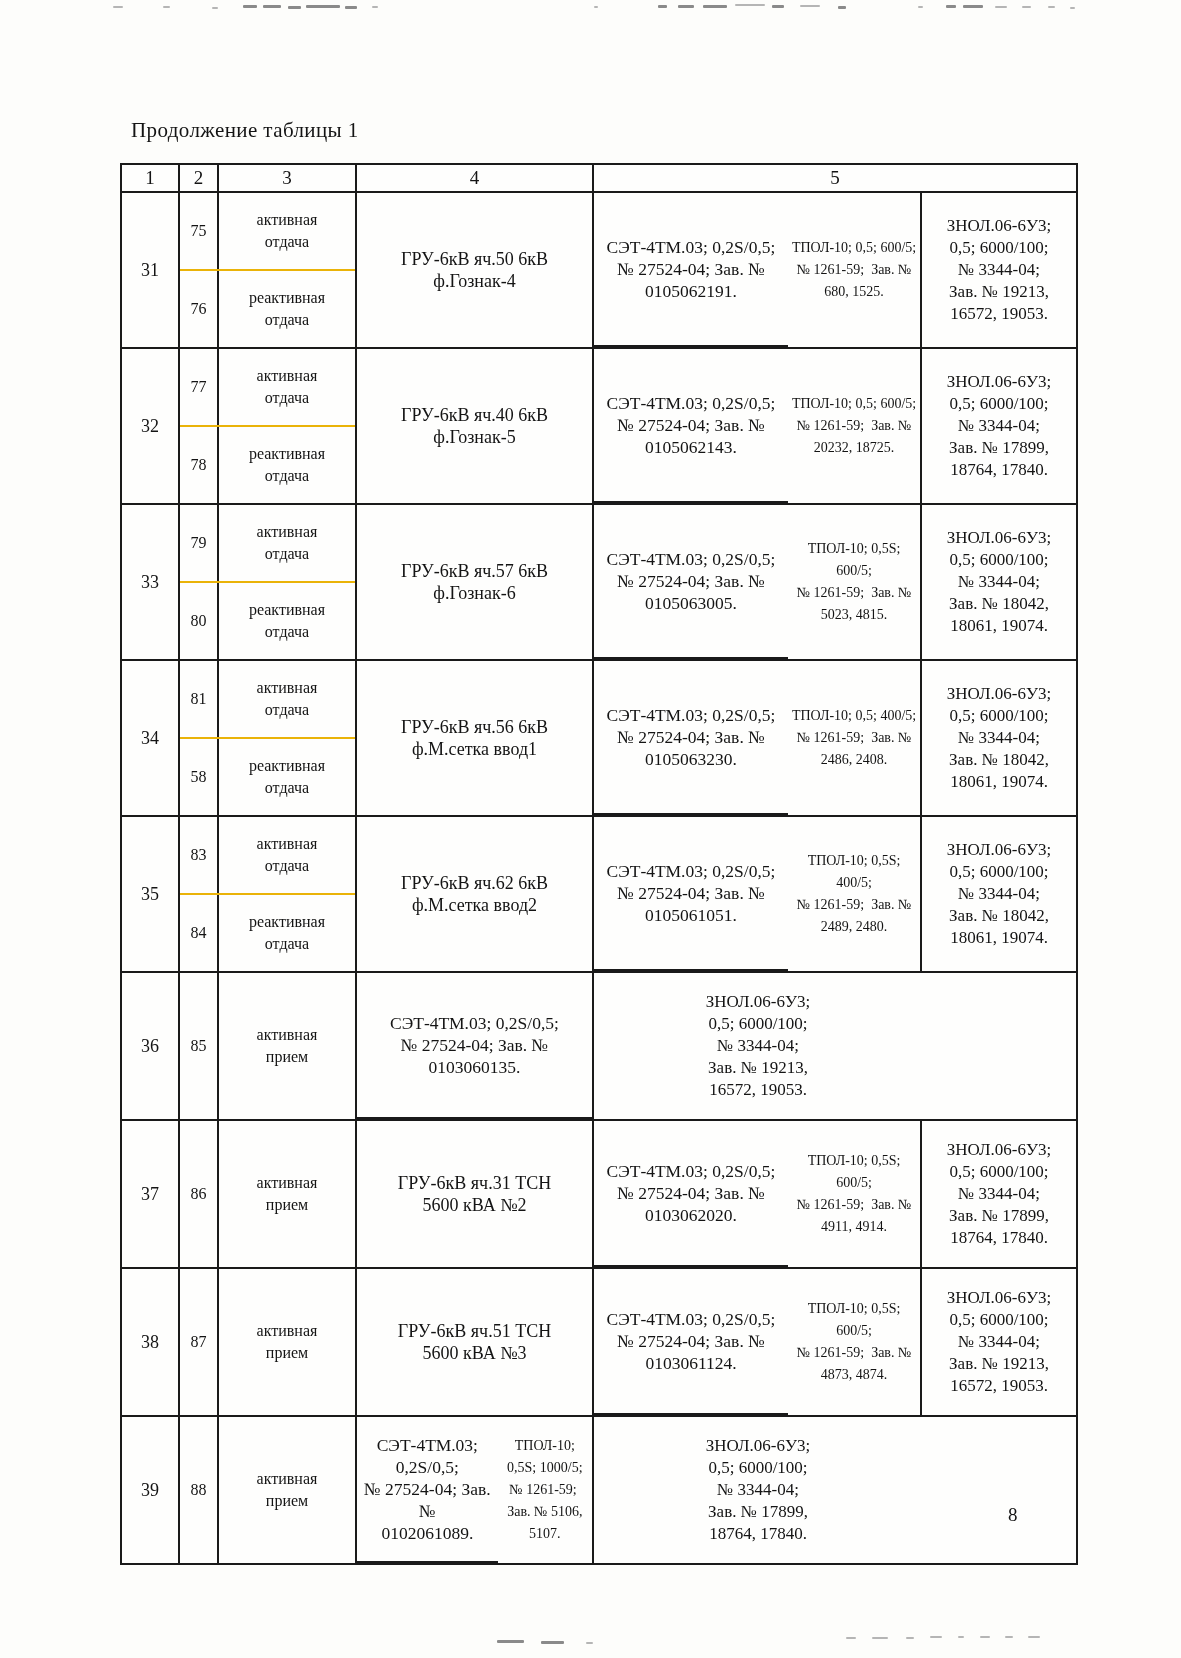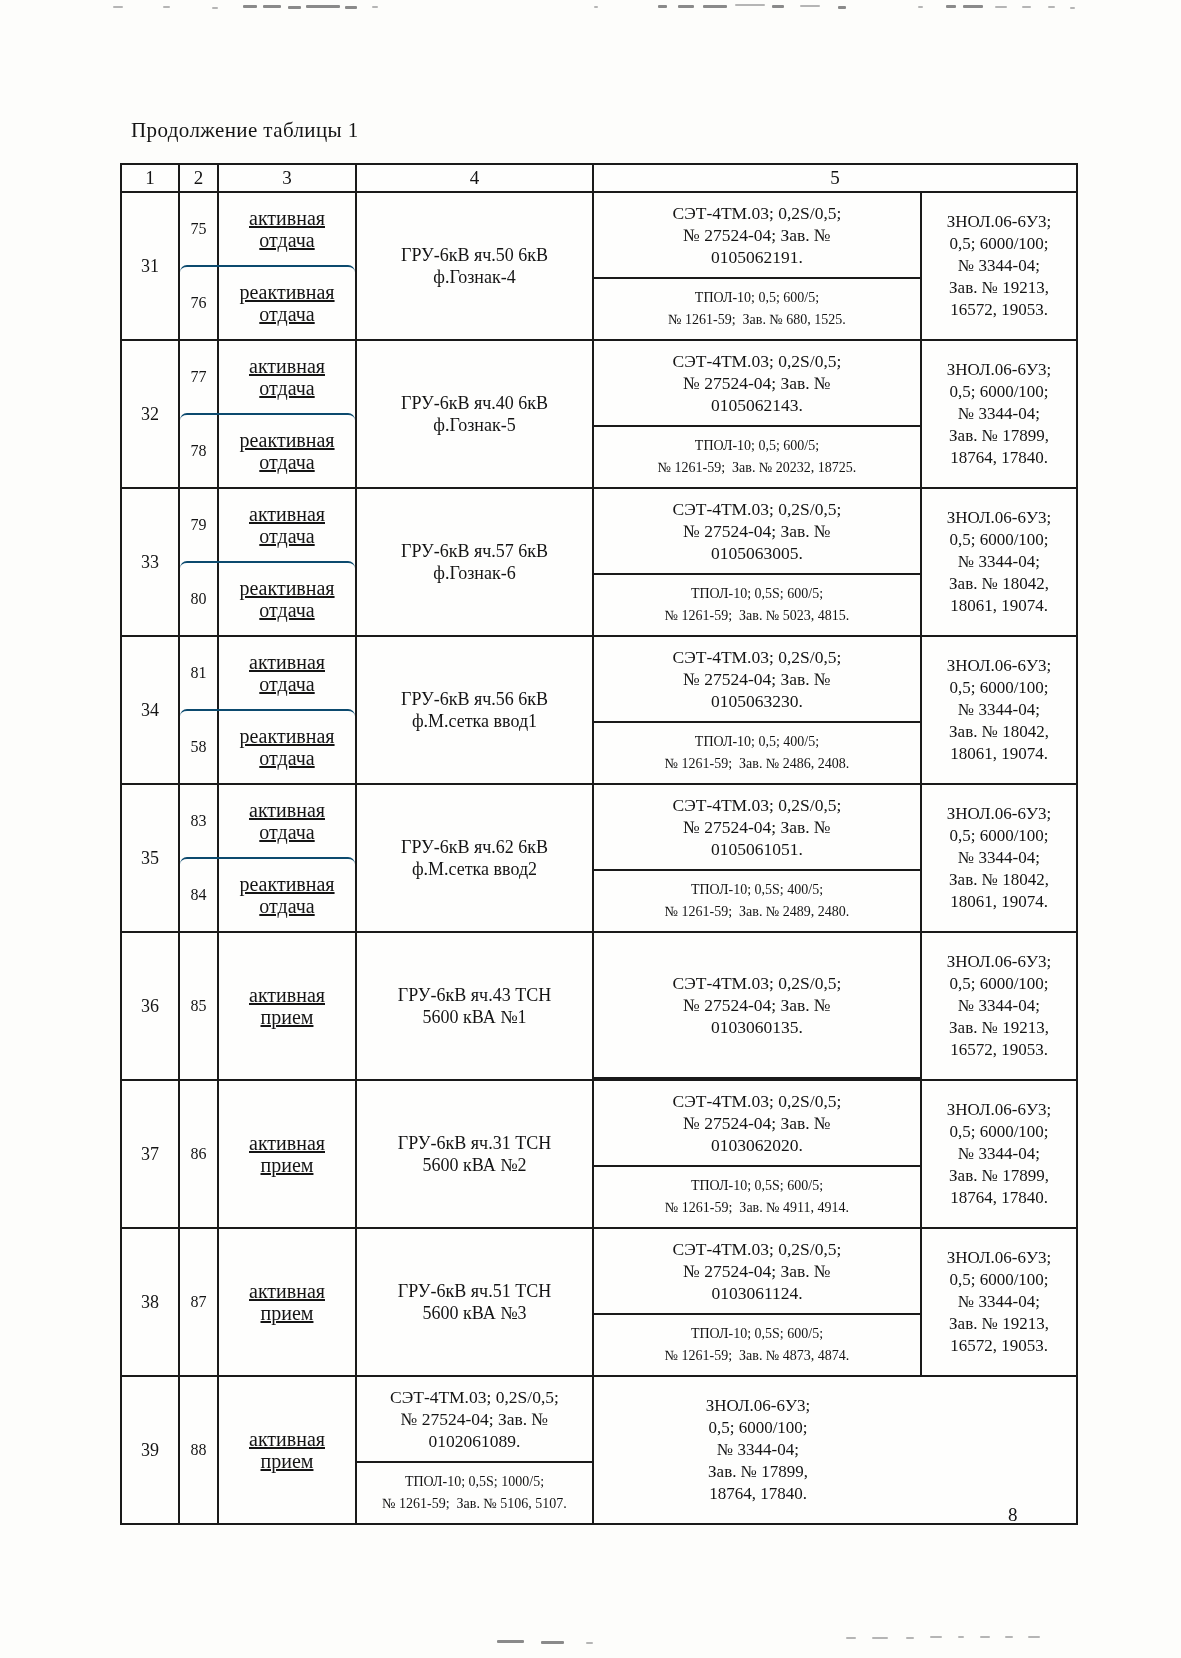--- a/index.html
+++ b/index.html
@@ -43,25 +43,25 @@
   .cell {
     display:flex; align-items:center; justify-content:center;
     text-align:center;
     white-space:pre-line;
     line-height:22px;
     font-size:17.5px;
   }
   .c1 { border-right:2px solid #1a1a1a; font-size:18px; }
   .c23 { border-right:2px solid #1a1a1a; display:flex; flex-direction:column; }
   .sub { flex:1; display:grid; grid-template-columns:39px 1fr; }
-  .sub + .sub { border-top:2px solid #0c4a6e;border-radius:7px; }
+  .sub + .sub { border-top:2px solid #eab308; }
   .sub .n { border-right:2px solid #1a1a1a; font-size:16px; }
-  .sub .k { font-size:20px; padding:6px 4px;text-decoration:underline; }
+  .sub .k { font-size:16px; padding:16px 4px; }
   .c4 { border-right:2px solid #1a1a1a; font-size:18px; padding:2px 0; }
-  .c5a { border-right:2px solid #1a1a1a; display:flex; flex-direction:column; }
+  .c5a { border-right:2px solid #1a1a1a; display:flex; flex-direction:row; }
   .meter { flex:74; border-bottom:2px solid #1a1a1a; padding:2px 6px; }
   .ct { flex:52; padding:2px 2px; font-size:14px; }
   .c5b { padding:18px 4px; font-size:17px; }
   .page-number { position:absolute; left:1008px; top:1504px; font-size:19px; }
   .artifact { position:absolute; background:#8a8a8a; height:3px; border-radius:1px; }
   .artifact.light { background:#b5b5b5; height:2px; }
   .dot { position:absolute; width:3px; height:3px; background:#9a9a9a; border-radius:50%; }
 </style>
 </head>
 <body>
@@ -268,22 +268,20 @@
 
   <div class="trow">
     <div class="cell c1">36</div>
     <div class="c23">
       <div class="sub">
         <div class="cell n">85</div>
         <div class="cell k">активная
 прием</div>
       </div>
     </div>
-    <div class="cell c4">ГРУ-6кВ яч.43 ТСН
-5600 кВА №1</div>
     <div class="c5a">
       <div class="cell meter">СЭТ-4ТМ.03; 0,2S/0,5;
 № 27524-04; Зав. №
 0103060135.</div>
     </div>
     <div class="cell c5b">ЗНОЛ.06-6У3;
 0,5; 6000/100;
 № 3344-04;
 Зав. № 19213,
 16572, 19053.</div>

